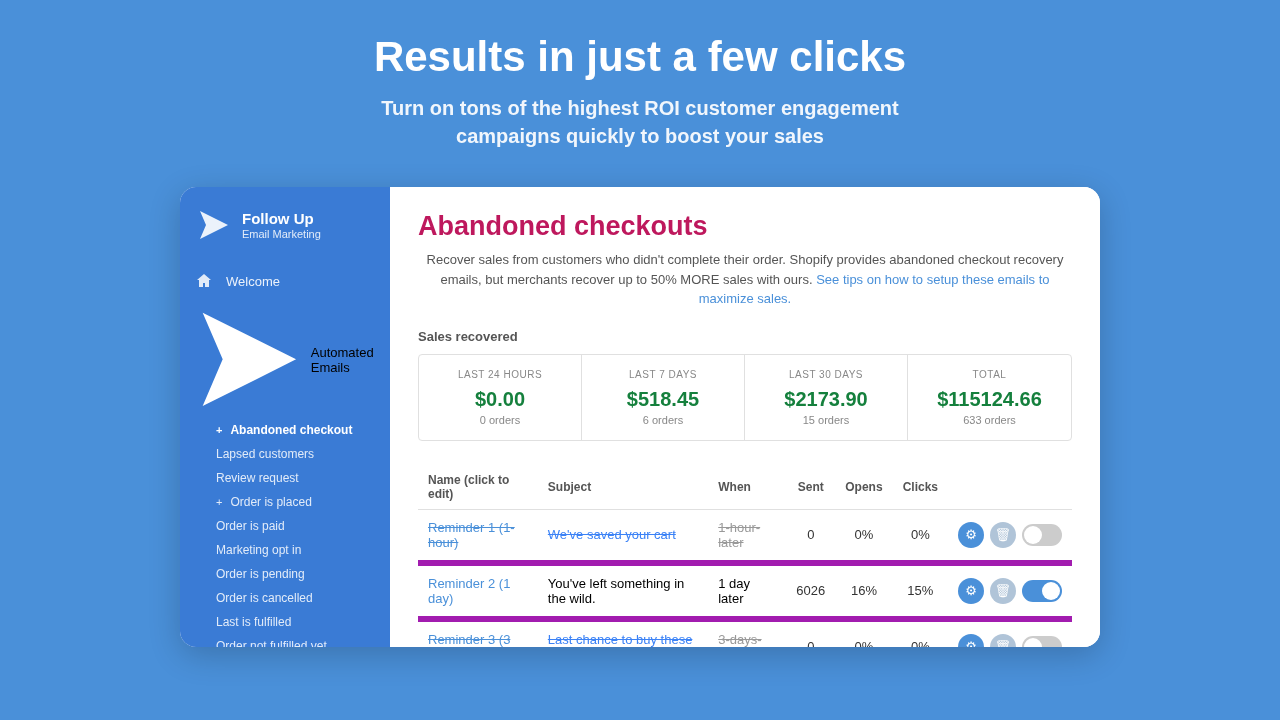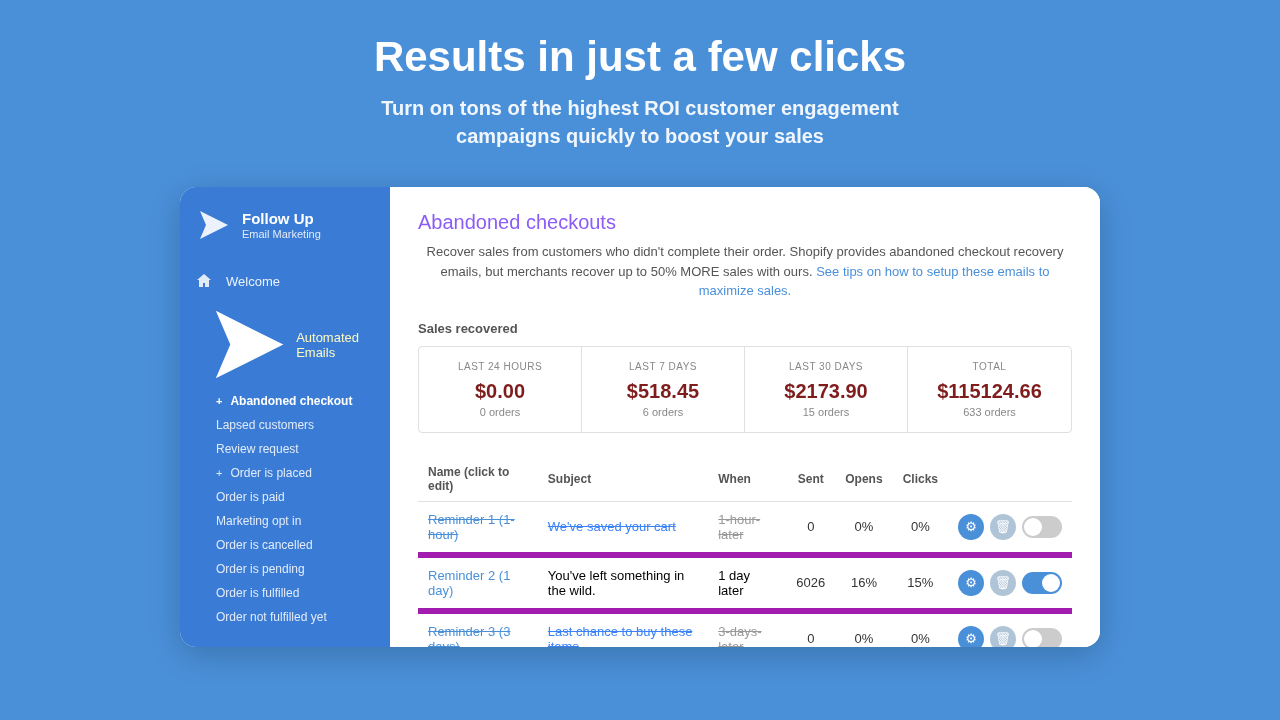--- a/index.html
+++ b/index.html
@@ -105,23 +105,23 @@
     .nav-item .nav-icon {
       width: 16px;
       height: 16px;
       opacity: 0.85;
     }
 
     .nav-section {
       display: flex;
       align-items: center;
       gap: 8px;
-      padding: 9px 31px 5px;
-      font-size: 13px;
-      color: #fef9c3;
+      padding: 9px 16px 5px;
+      font-size: 13px;
+      color: #000000;
       font-weight: 500;
     }
 
     .nav-sub-item {
       padding: 5px 16px 5px 36px;
       font-size: 12px;
       color: rgba(255,255,255,0.85);
       cursor: pointer;
       display: flex;
       align-items: center;
@@ -140,23 +140,23 @@
 
     
     .main-content {
       flex: 1;
       padding: 24px 28px;
       overflow-y: auto;
       background: white;
     }
 
     .page-title {
-      font-size: 20px;
-      font-weight: 400;
-      color: #8b5cf6;
+      font-size: 27px;
+      font-weight: 700;
+      color: #be185d;
       margin-bottom: 8px;
     }
 
     .page-description {
       font-size: 13px;
       color: #555;
       line-height: 1.5;
       margin-bottom: 20px;
       text-align: center;
     }
@@ -195,21 +195,21 @@
       font-size: 10px;
       color: #888;
       letter-spacing: 0.5px;
       text-transform: uppercase;
       margin-bottom: 8px;
     }
 
     .stat-value {
       font-size: 20px;
       font-weight: 600;
-      color: #7f1d1d;
+      color: #15803d;
     }
 
     .stat-orders {
       font-size: 11px;
       color: #888;
       margin-top: 3px;
     }
 
     
     .email-table {
@@ -385,27 +385,27 @@
         <span class="plus-icon">+</span>
         <span>Order is placed</span>
       </div>
       <div class="nav-sub-item">
         <span>Order is paid</span>
       </div>
       <div class="nav-sub-item">
         <span>Marketing opt in</span>
       </div>
       <div class="nav-sub-item">
+        <span>Order is pending</span>
+      </div>
+      <div class="nav-sub-item">
         <span>Order is cancelled</span>
       </div>
       <div class="nav-sub-item">
-        <span>Order is pending</span>
-      </div>
-      <div class="nav-sub-item">
-        <span>Order is fulfilled</span>
+        <span>Last is fulfilled</span>
       </div>
       <div class="nav-sub-item">
         <span>Order not fulfilled yet</span>
       </div>
 
     </nav>
   </div>
 
   <div class="main-content">
     <h2 class="page-title">Abandoned checkouts</h2>

